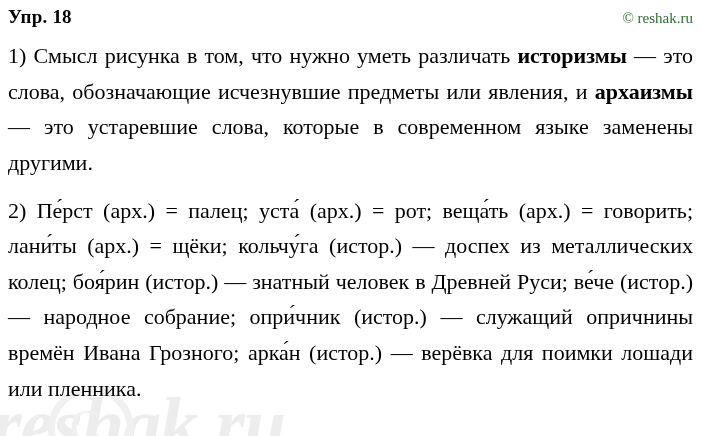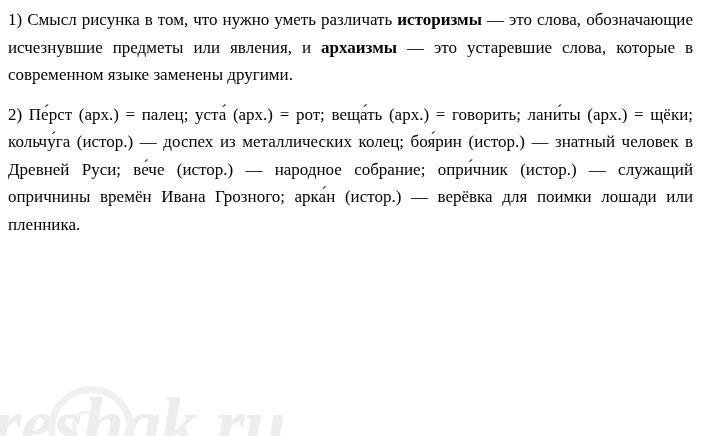--- a/index.html
+++ b/index.html
@@ -32,21 +32,21 @@
     font-size: 19px;
     font-weight: bold;
     letter-spacing: 0.2px;
   }
   .copyright {
     font-size: 15px;
     color: #2c6e2c;
     font-family: "Liberation Serif", serif;
   }
   .para {
-    font-size: 17px;
+    font-size: 22px;
     line-height: 1.62;
     text-align: justify;
     text-justify: inter-word;
     margin: 0 0 12px 0;
     position: relative;
     z-index: 2;
   }
   .para b {
     font-weight: bold;
   }
@@ -87,20 +87,24 @@
     font-size: 46px;
     color: #dedede;
     line-height: 1;
   }
 </style>
 </head>
 <body>
 
 <div class="page">
 
+  <div class="header">
+    <div class="exercise-title">Упр. 18</div>
+    <div class="copyright">© reshak.ru</div>
+  </div>
 
   <p class="para">
     <span>1) Смысл рисунка в том, что нужно уметь различать </span><b>историзмы</b><span> — это слова, обозначающие исчезнувшие предметы или явления, и </span><b>архаизмы</b><span> — это устаревшие слова, которые в современном языке заменены другими.</span>
   </p>
 
   <p class="para">2) Пе́рст (арх.) = палец; уста́ (арх.) = рот; веща́ть (арх.) = говорить; лани́ты (арх.) = щёки; кольчу́га (истор.) — доспех из металлических колец; боя́рин (истор.) — знатный человек в Древней Руси; ве́че (истор.) — народное собрание; опри́чник (истор.) — служащий опричнины времён Ивана Грозного; арка́н (истор.) — верёвка для поимки лошади или пленника.</p>
 
   <div class="watermark">
     <div class="wm-text">reshak.ru</div>
     <div class="wm-circle"></div>

